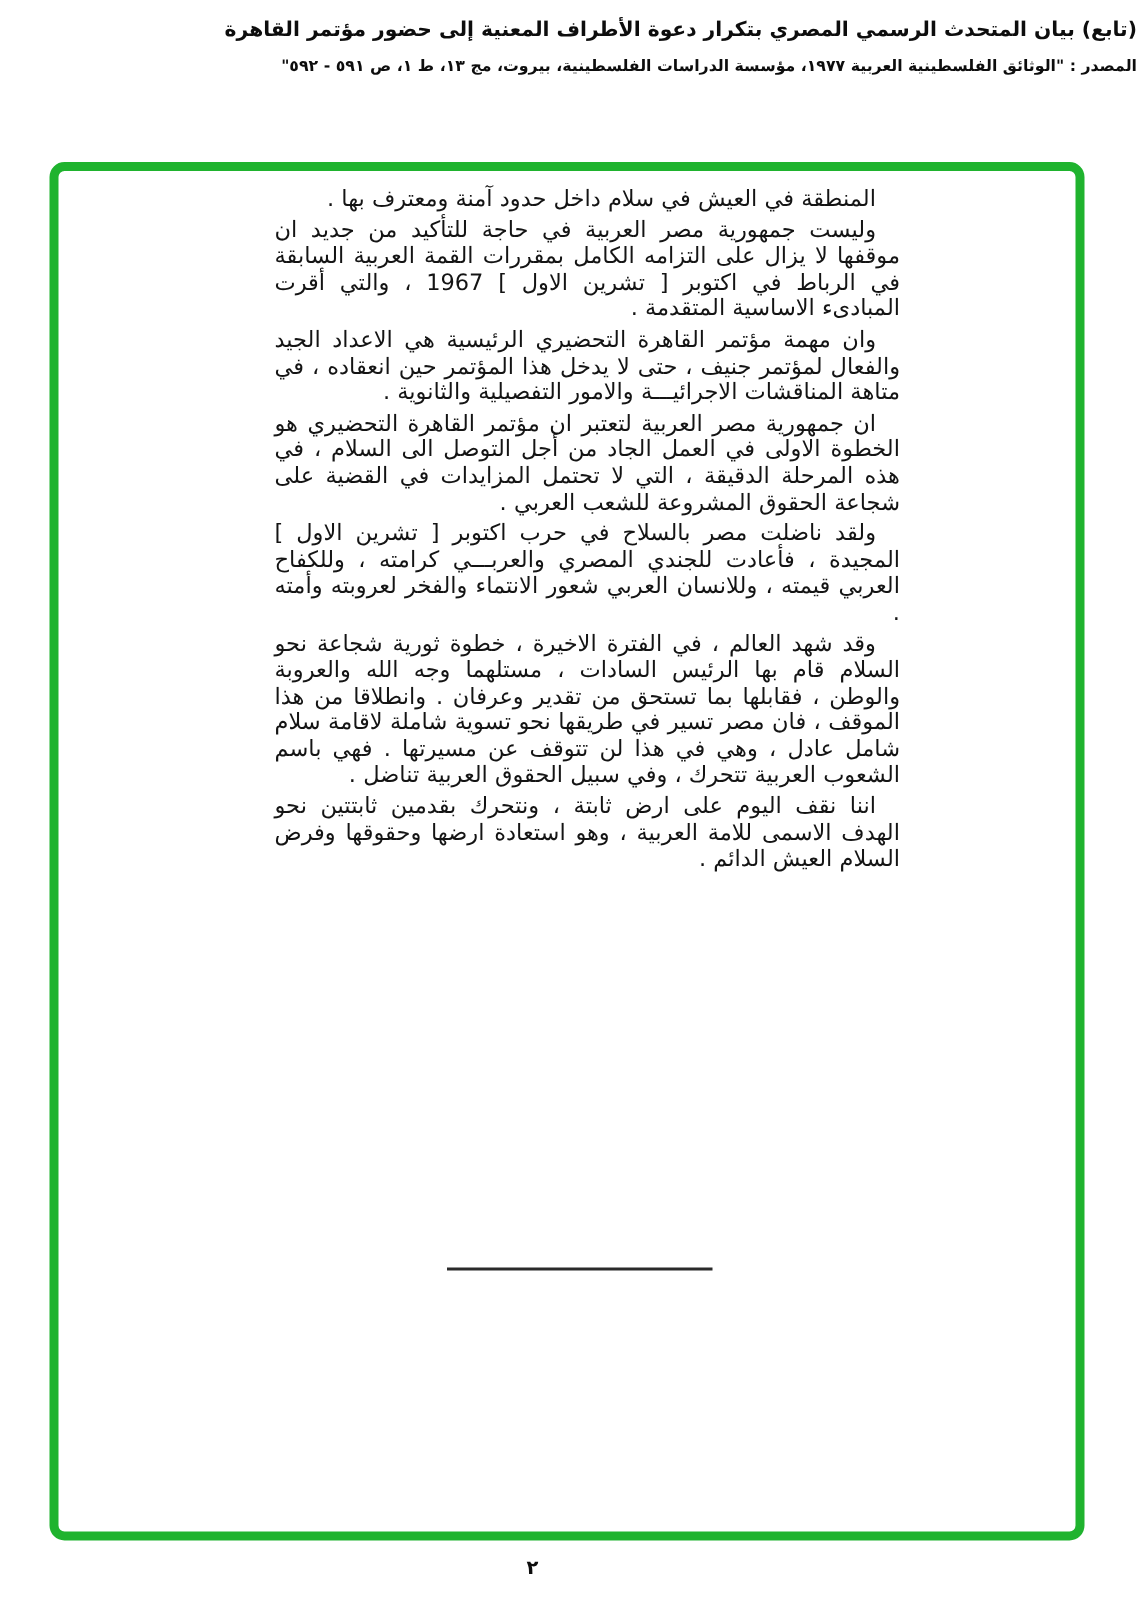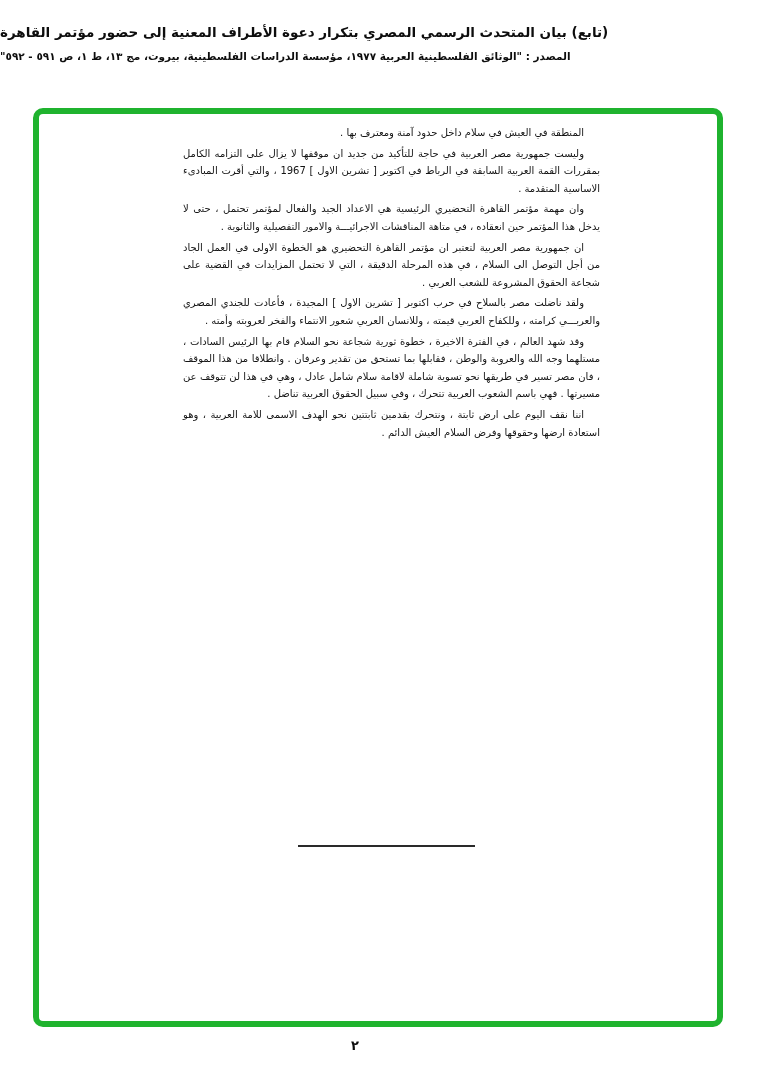--- a/index.html
+++ b/index.html
@@ -10,24 +10,24 @@
   .page {
     position:relative;
     width:758px;
     height:1078px;
     background:#ffffff;
     overflow:hidden;
     margin:0 auto;
   }
   .header {
     position:absolute;
-    top:24px;
+    top:12px;
     left:0;
     right:0;
-    text-align:left;
+    text-align:right;
     direction:rtl;
     color:#0d0d0d;
   }
   .header-title {
     font-size:13.5px;
     font-weight:bold;
     letter-spacing:0;
   }
   .header-source {
     font-size:10.5px;
@@ -45,21 +45,21 @@
     box-sizing:border-box;
     background:transparent;
   }
   .text-col {
     position:absolute;
     left:183px;
     top:124px;
     width:417px;
     direction:rtl;
     text-align:justify;
-    font-size:10px;
+    font-size:15px;
     line-height:17.6px;
     color:#141414;
   }
   .para {
     text-indent:16px;
     margin:0 0 3px 0;
   }
   .separator {
     position:absolute;
     left:298px;
@@ -87,21 +87,21 @@
   <div class="header">
     <div class="header-title">(تابع) بيان المتحدث الرسمي المصري بتكرار دعوة الأطراف المعنية إلى حضور مؤتمر القاهرة</div>
     <div class="header-source">المصدر :  "الوثائق الفلسطينية العربية ١٩٧٧، مؤسسة الدراسات الفلسطينية، بيروت، مج ١٣، ط ١، ص ٥٩١ - ٥٩٢"</div>
   </div>
 
   <div class="frame" style="border-color: rgb(31, 179, 46);"></div>
 
   <div class="text-col">
     <p class="para">المنطقة في العيش في سلام داخل حدود آمنة ومعترف بها .</p>
     <p class="para">وليست جمهورية مصر العربية في حاجة للتأكيد من جديد ان موقفها لا يزال على التزامه الكامل بمقررات القمة العربية السابقة في الرباط في اكتوبر [ تشرين الاول ] 1967 ، والتي أقرت المبادىء الاساسية المتقدمة .</p>
-    <p class="para">وان مهمة مؤتمر القاهرة التحضيري الرئيسية هي الاعداد الجيد والفعال لمؤتمر تحتمل ، حتى لا يدخل هذا المؤتمر حين انعقاده ، في متاهة المناقشات الاجرائيـــة والامور التفصيلية والثانوية .</p>
+    <p class="para">وان مهمة مؤتمر القاهرة التحضيري الرئيسية هي الاعداد الجيد والفعال لمؤتمر جنيف ، حتى لا يدخل هذا المؤتمر حين انعقاده ، في متاهة المناقشات الاجرائيـــة والامور التفصيلية والثانوية .</p>
     <p class="para">ان جمهورية مصر العربية لتعتبر ان مؤتمر القاهرة التحضيري هو الخطوة الاولى في العمل الجاد من أجل التوصل الى السلام ، في هذه المرحلة الدقيقة ، التي لا تحتمل المزايدات في القضية على شجاعة الحقوق المشروعة للشعب العربي .</p>
     <p class="para">ولقد ناضلت مصر بالسلاح في حرب اكتوبر [ تشرين الاول ] المجيدة ، فأعادت للجندي المصري والعربـــي كرامته ، وللكفاح العربي قيمته ، وللانسان العربي شعور الانتماء والفخر لعروبته وأمته .</p>
     <p class="para">وقد شهد العالم ، في الفترة الاخيرة ، خطوة ثورية شجاعة نحو السلام قام بها الرئيس السادات ، مستلهما وجه الله والعروبة والوطن ، فقابلها بما تستحق من تقدير وعرفان . وانطلاقا من هذا الموقف ، فان مصر تسير في طريقها نحو تسوية شاملة لاقامة سلام شامل عادل ، وهي في هذا لن تتوقف عن مسيرتها . فهي باسم الشعوب العربية تتحرك ، وفي سبيل الحقوق العربية تناضل .</p>
     <p class="para">اننا نقف اليوم على ارض ثابتة ، ونتحرك بقدمين ثابتتين نحو الهدف الاسمى للامة العربية ، وهو استعادة ارضها وحقوقها وفرض السلام العيش الدائم .</p>
   </div>
 
   <div class="separator"></div>
 
   <div class="page-number">٢</div>
 

